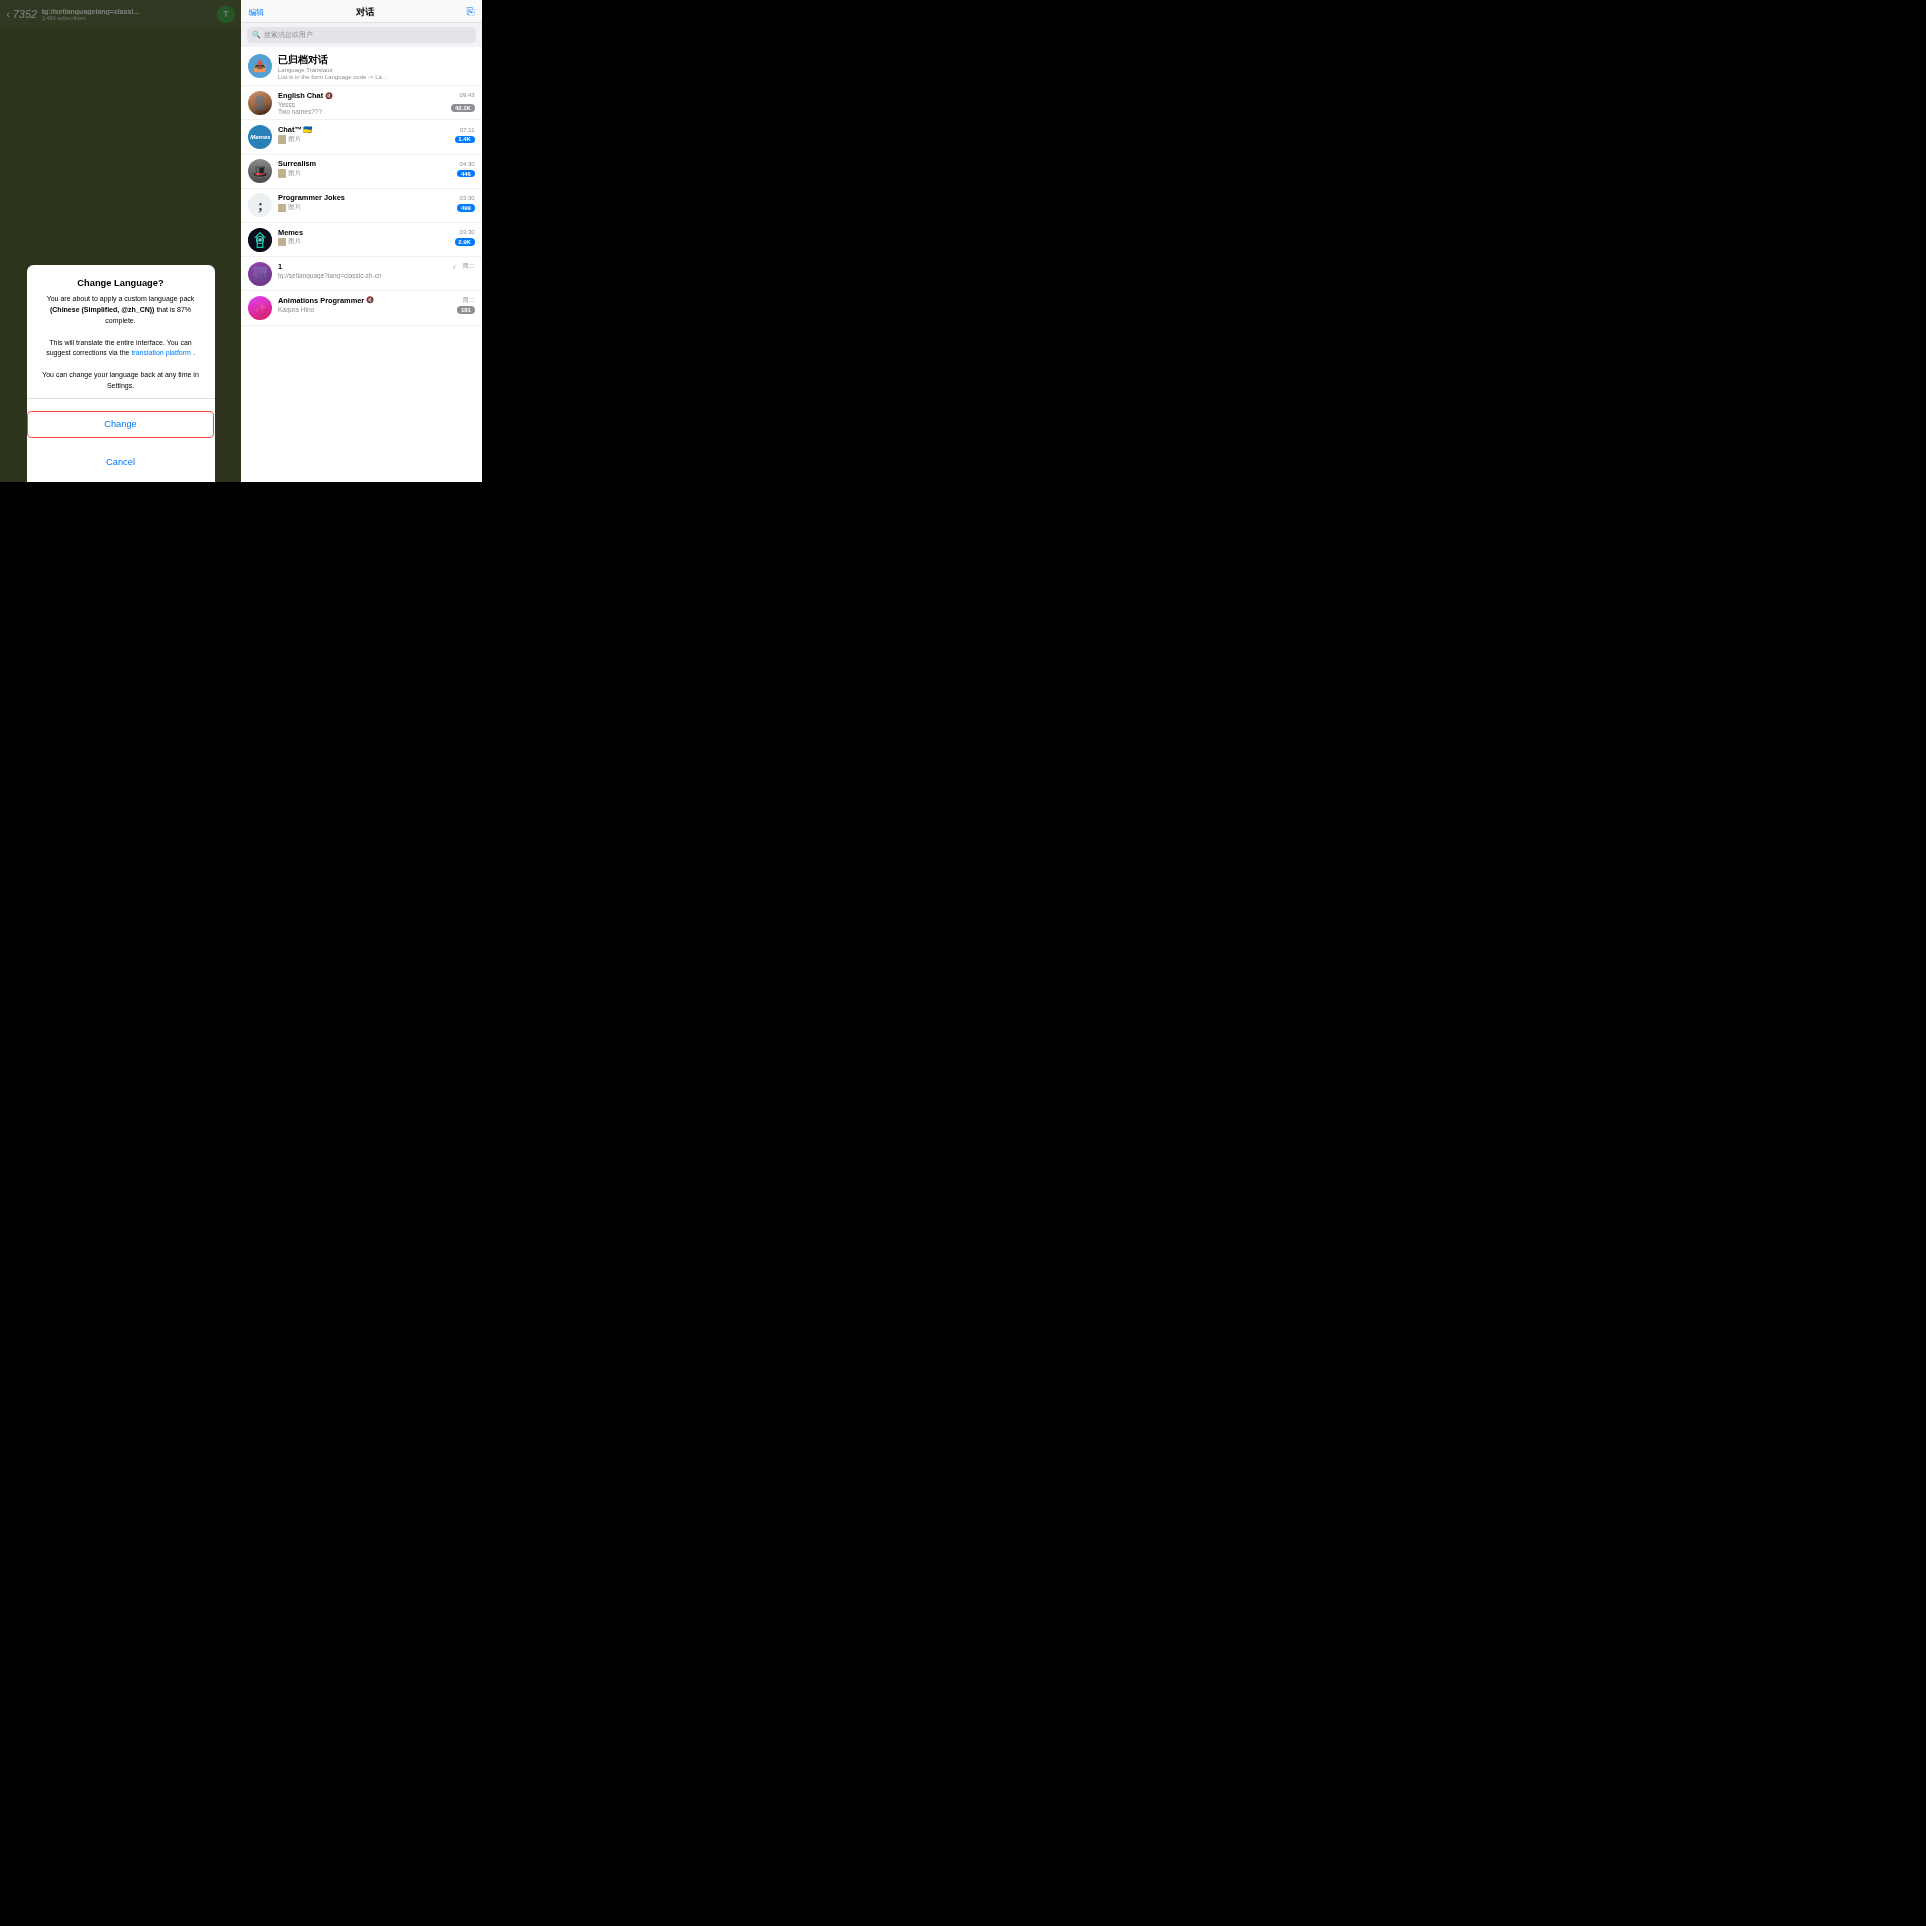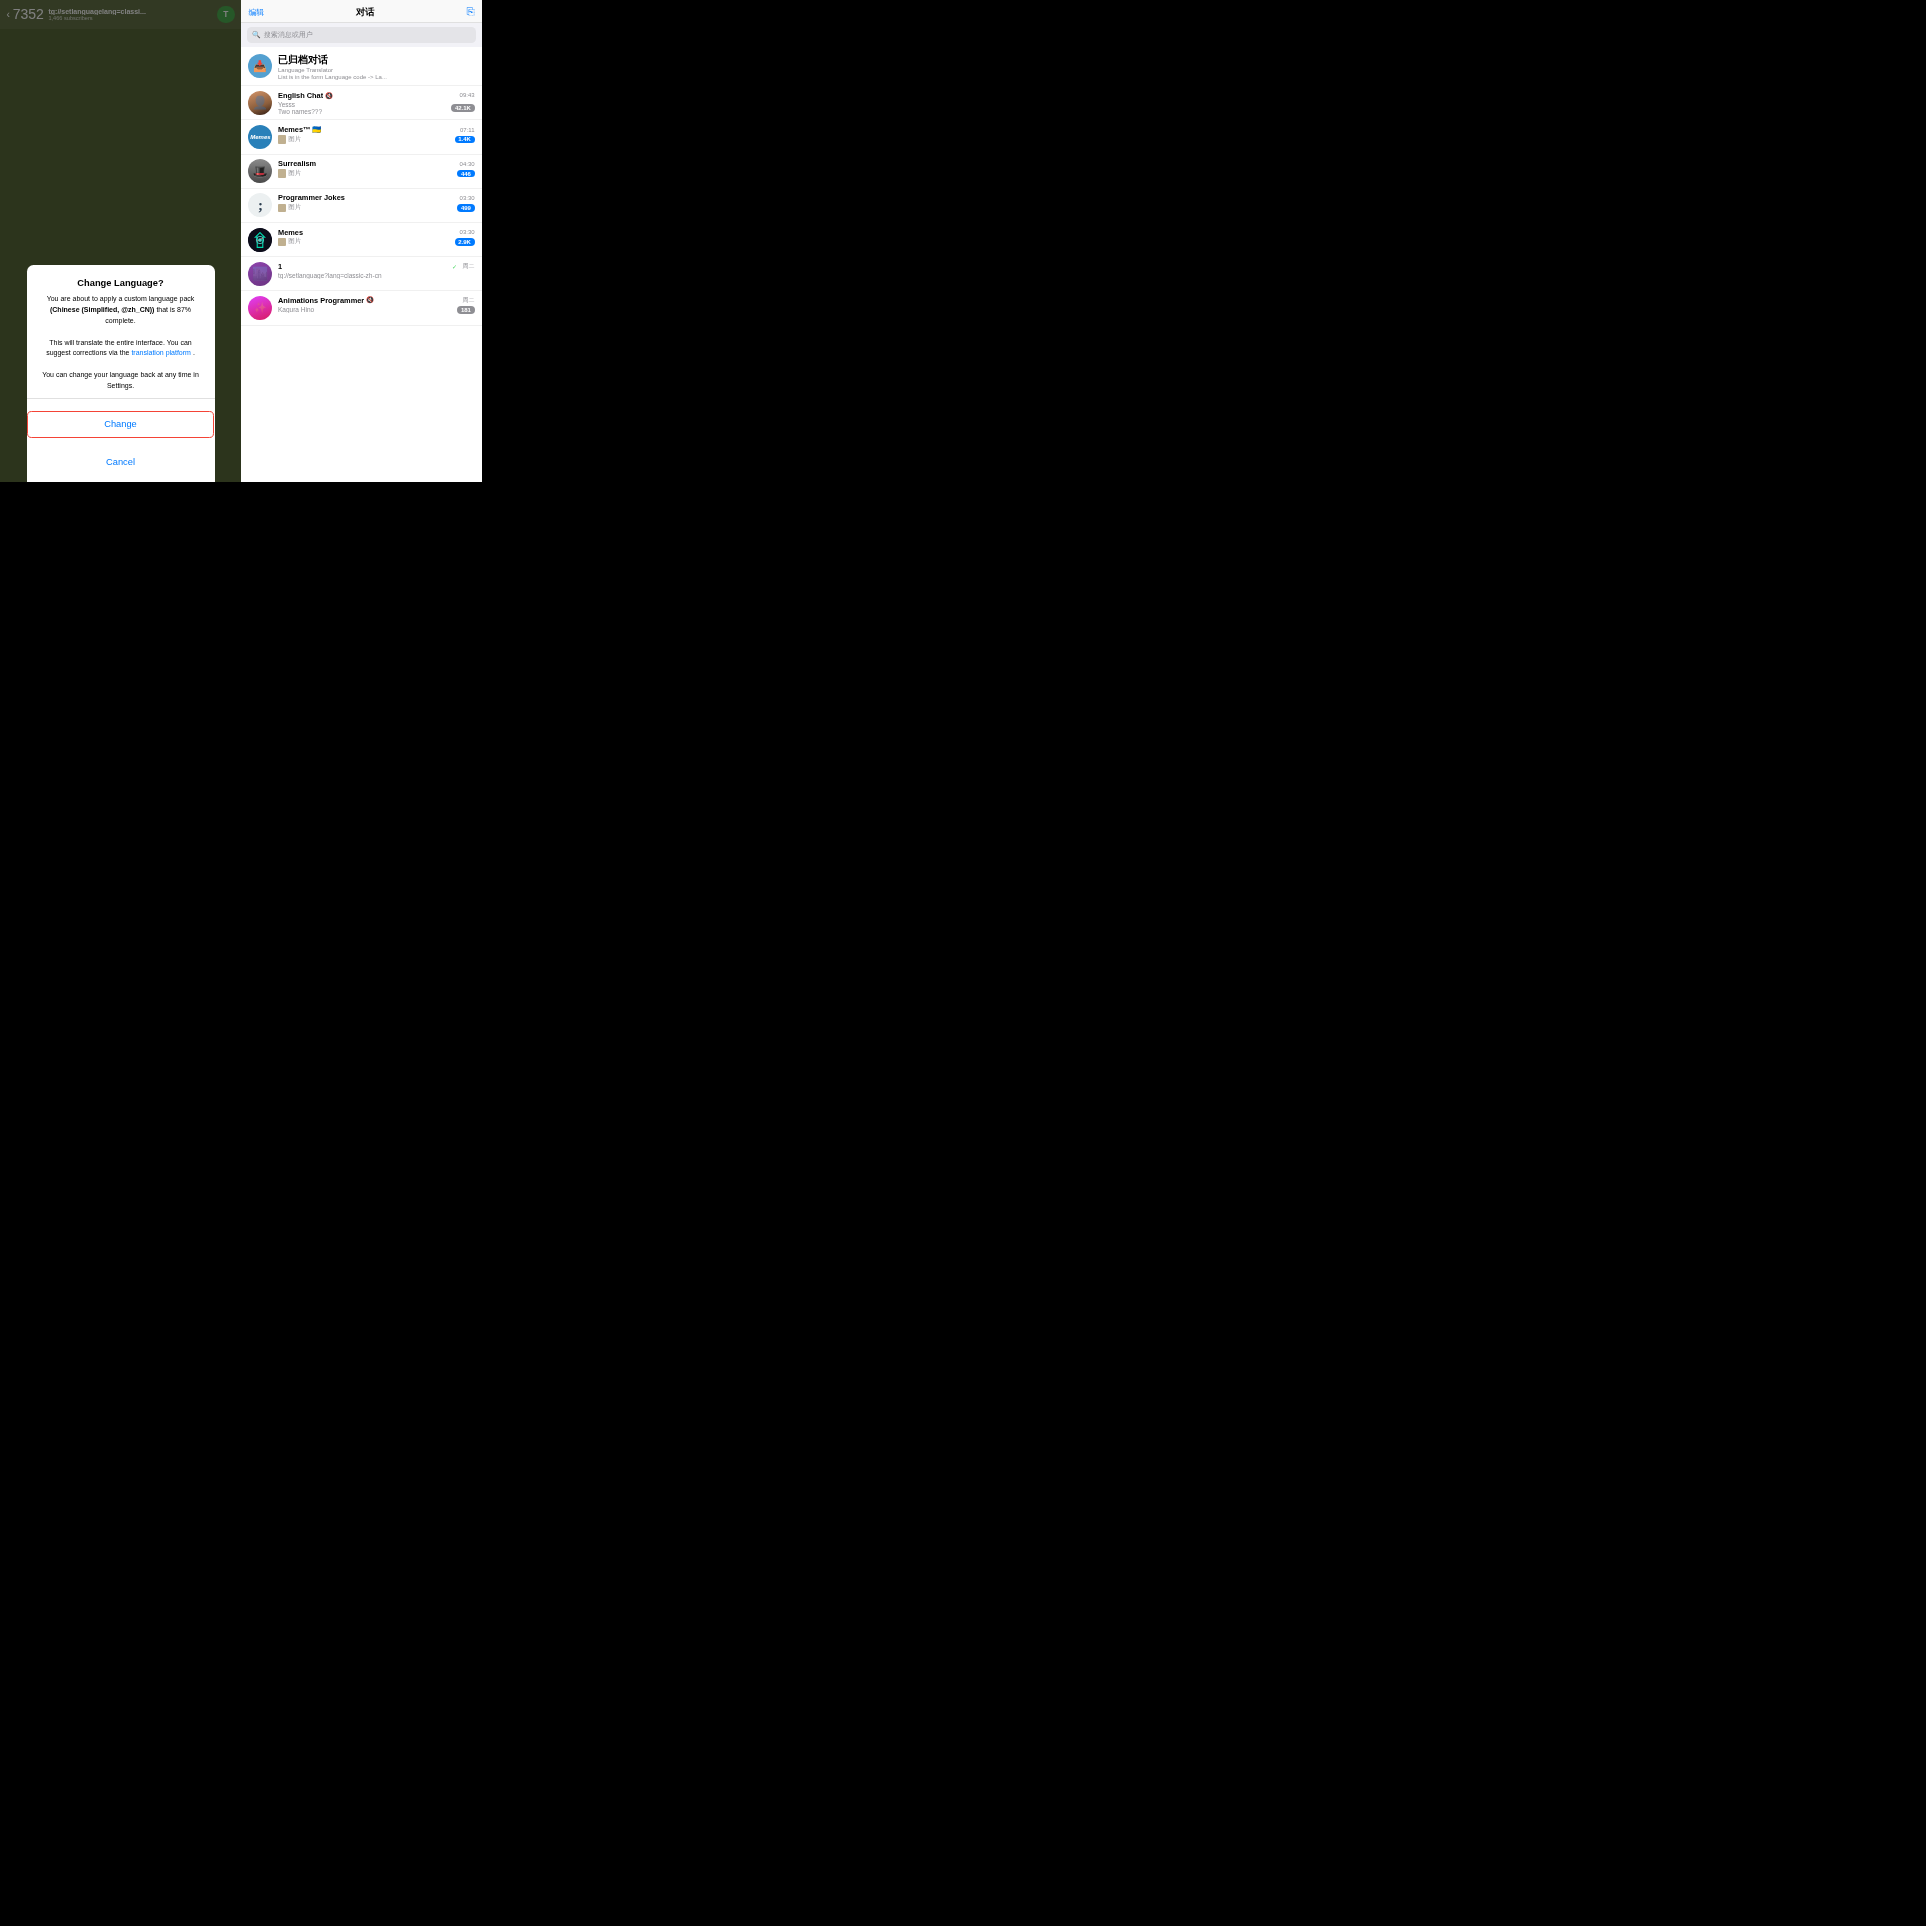--- a/index.html
+++ b/index.html
@@ -51,22 +51,23 @@
       align-items: center;
       gap: 1.9px;
       color: #fff;
       font-size: 7.9px;
     }
     .back-chevron {
       font-size: 10.2px;
       margin-right: 0.9px;
     }
     .back-count {
-      font-size: 14px;
+      font-size: 11px;
       color: #fff;
+      font-style: italic;
     }
     .channel-info {
       flex: 1;
     }
     .channel-title {
       color: #fff;
       font-size: 7px;
       font-weight: 600;
       white-space: nowrap;
       overflow: hidden;
@@ -497,21 +498,21 @@
         </div>
       </div>
     </div>
 
     <div class="chat-item">
       <div class="chat-avatar" style="background:#2980b9; color:#fff; font-size:6px; font-weight:700; font-style:italic;">
         <span>Memes</span>
       </div>
       <div class="chat-content">
         <div class="chat-header">
-          <span class="chat-name">Memes™ 🇺🇦</span>
+          <span class="chat-name">Chat™ 🇺🇦</span>
           <span class="chat-time">07:11</span>
         </div>
         <div class="chat-meta">
           <div style="display:flex;align-items:center;">
             <span class="img-thumb"></span>
             <span class="chat-preview">图片</span>
           </div>
           <span class="badge">1.4K</span>
         </div>
       </div>

